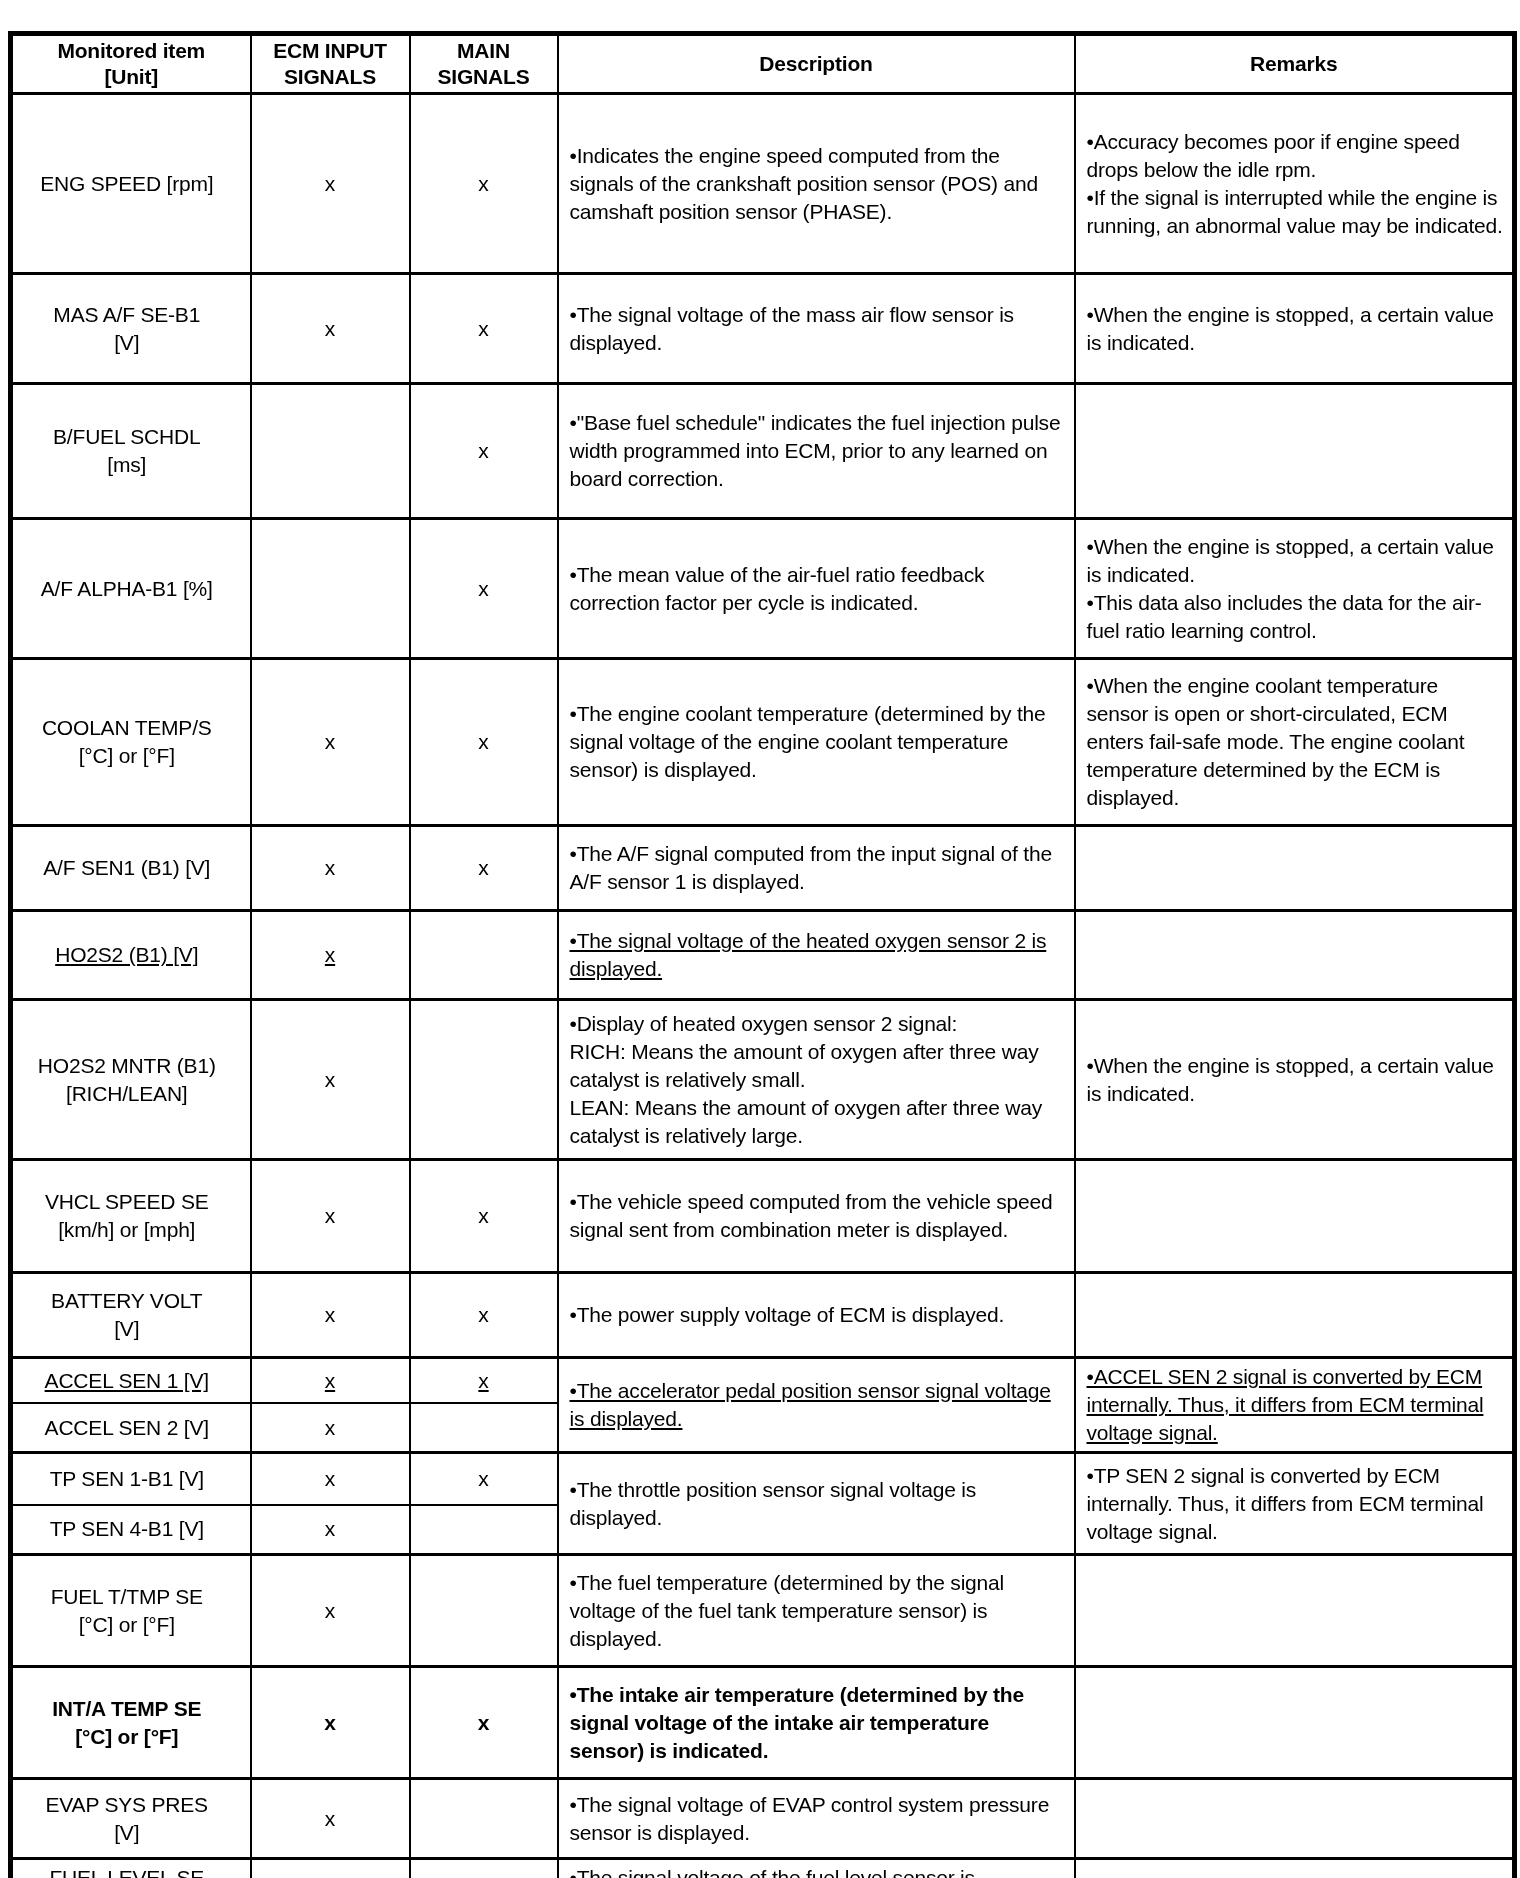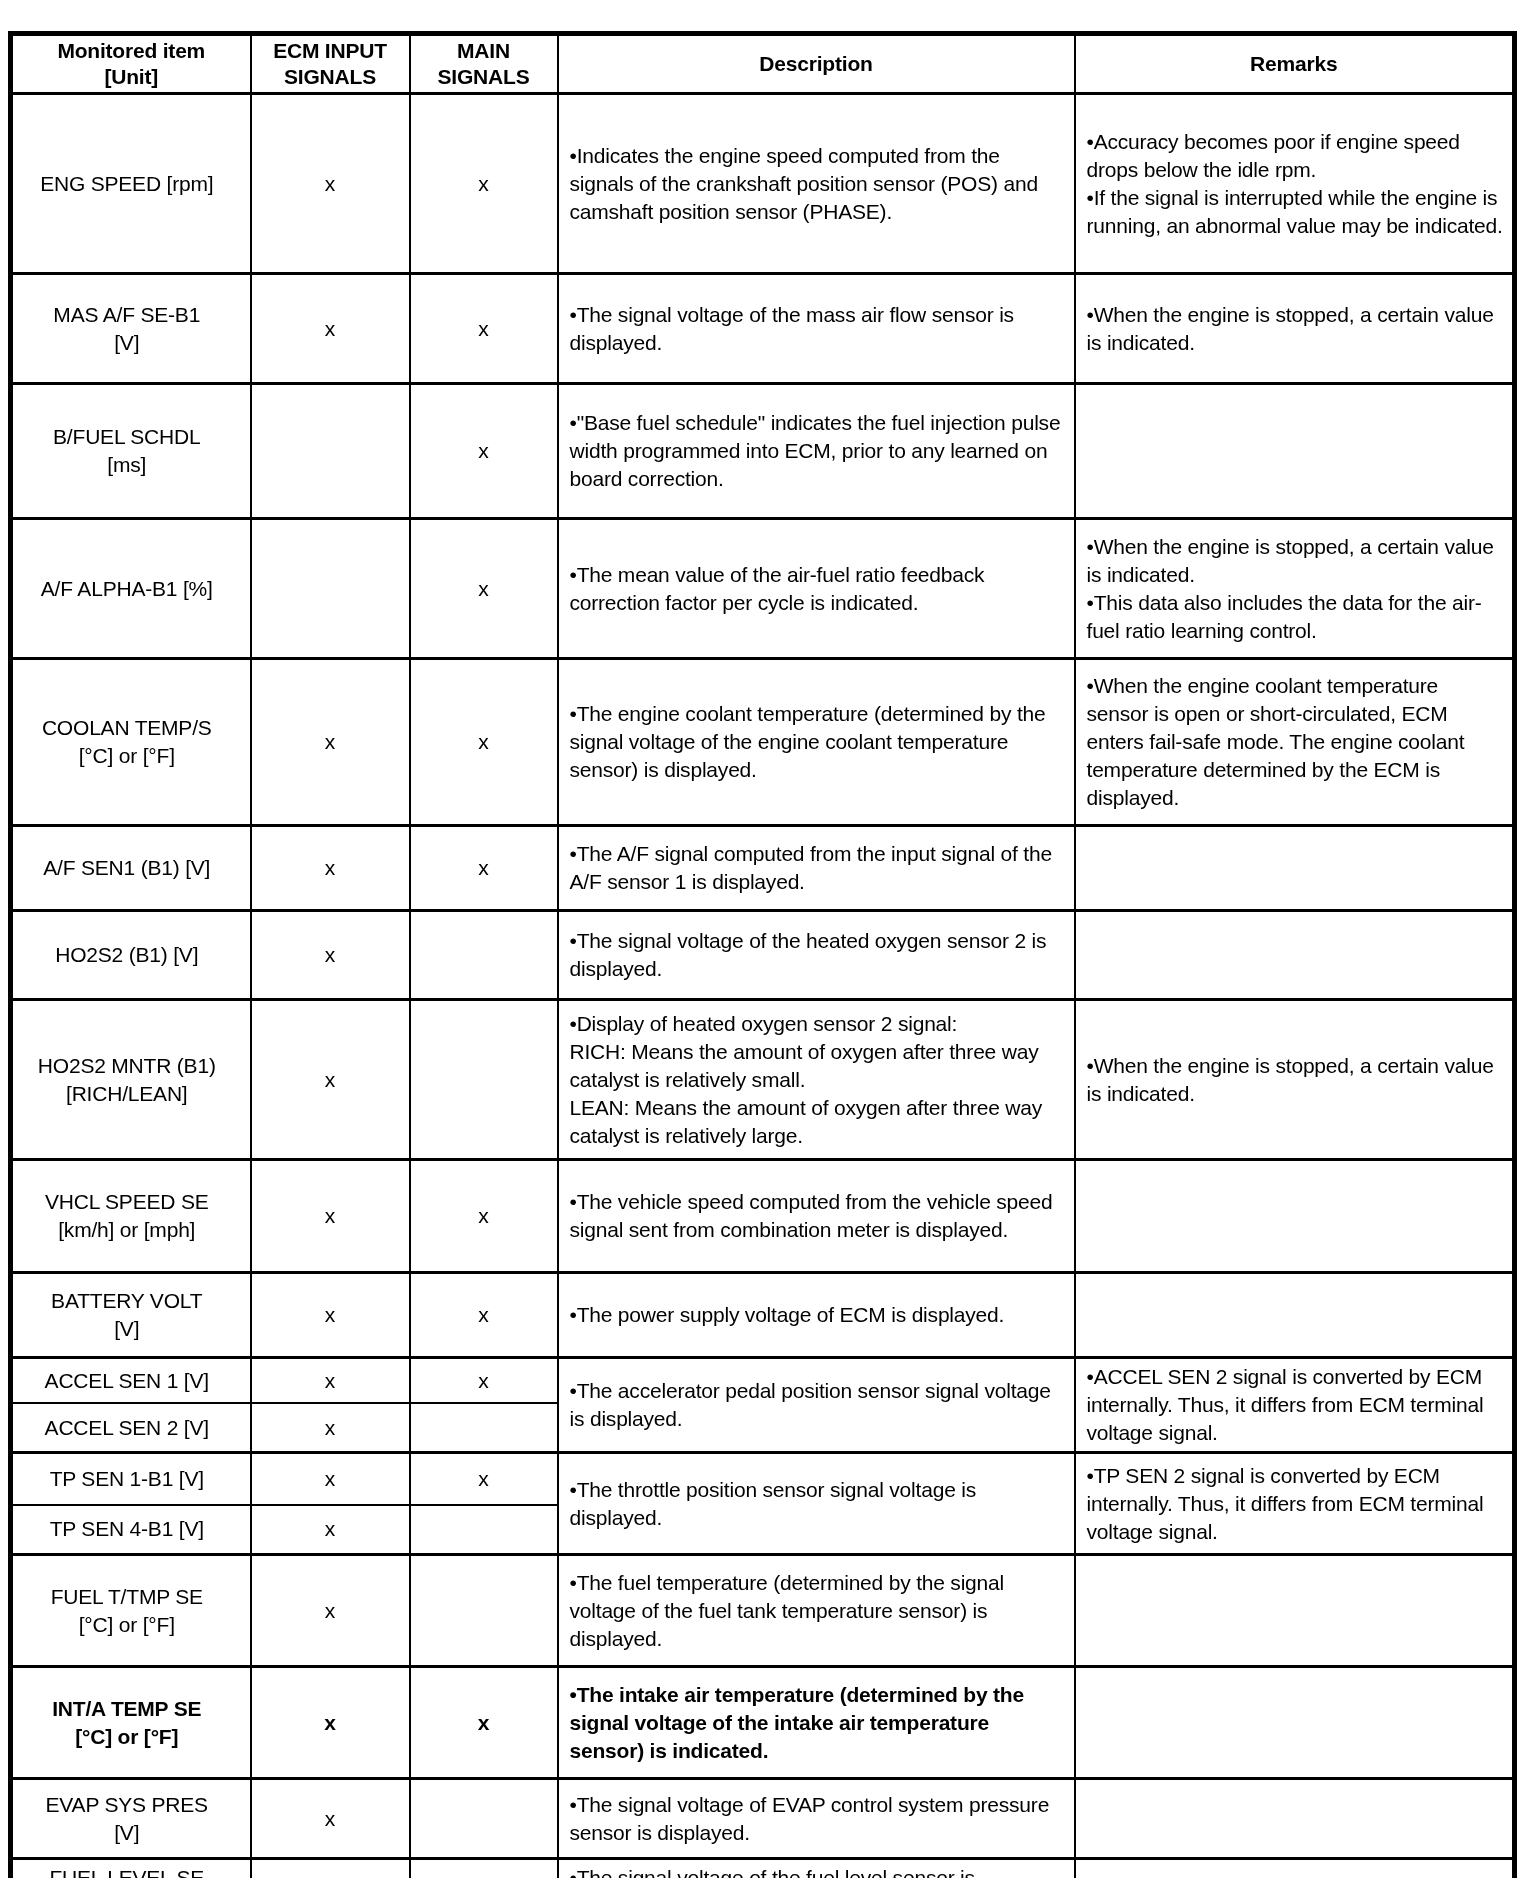--- a/index.html
+++ b/index.html
@@ -121,21 +121,21 @@
         <td class="cell-text">•The engine coolant temperature (determined by the signal voltage of the engine coolant temperature sensor) is displayed.</td>
         <td class="cell-text">•When the engine coolant temperature sensor is open or short-circulated, ECM enters fail-safe mode. The engine coolant temperature determined by the ECM is displayed.</td>
       </tr>
       <tr style="height: 85px;">
         <td class="cell-item">A/F SEN1 (B1) [V]</td>
         <td class="cell-x">x</td>
         <td class="cell-x">x</td>
         <td class="cell-text">•The A/F signal computed from the input signal of the A/F sensor 1 is displayed.</td>
         <td class="cell-text"></td>
       </tr>
-      <tr style="height: 89px;">
+      <tr style="height: 89px; text-decoration: underline;">
         <td class="cell-item">HO2S2 (B1) [V]</td>
         <td class="cell-x">x</td>
         <td class="cell-x"></td>
         <td class="cell-text">•The signal voltage of the heated oxygen sensor 2 is displayed.</td>
         <td class="cell-text"></td>
       </tr>
       <tr style="height: 160px;">
         <td class="cell-item">HO2S2 MNTR (B1)
 [RICH/LEAN]</td>
         <td class="cell-x">x</td>
@@ -154,21 +154,21 @@
         <td class="cell-text"></td>
       </tr>
       <tr style="height: 85px;">
         <td class="cell-item">BATTERY VOLT
 [V]</td>
         <td class="cell-x">x</td>
         <td class="cell-x">x</td>
         <td class="cell-text">•The power supply voltage of ECM is displayed.</td>
         <td class="cell-text"></td>
       </tr>
-      <tr style="height: 45px;">
+      <tr style="height: 45px; text-decoration: underline;">
         <td class="cell-item">ACCEL SEN 1 [V]</td>
         <td class="cell-x">x</td>
         <td class="cell-x">x</td>
         <td class="cell-text" rowspan="2">•The accelerator pedal position sensor signal voltage is displayed.</td>
         <td class="cell-text" rowspan="2">•ACCEL SEN 2 signal is converted by ECM internally. Thus, it differs from ECM terminal voltage signal.</td>
       </tr>
       <tr class="thin-top" style="height: 48px;">
         <td class="cell-item">ACCEL SEN 2 [V]</td>
         <td class="cell-x">x</td>
         <td class="cell-x"></td>

